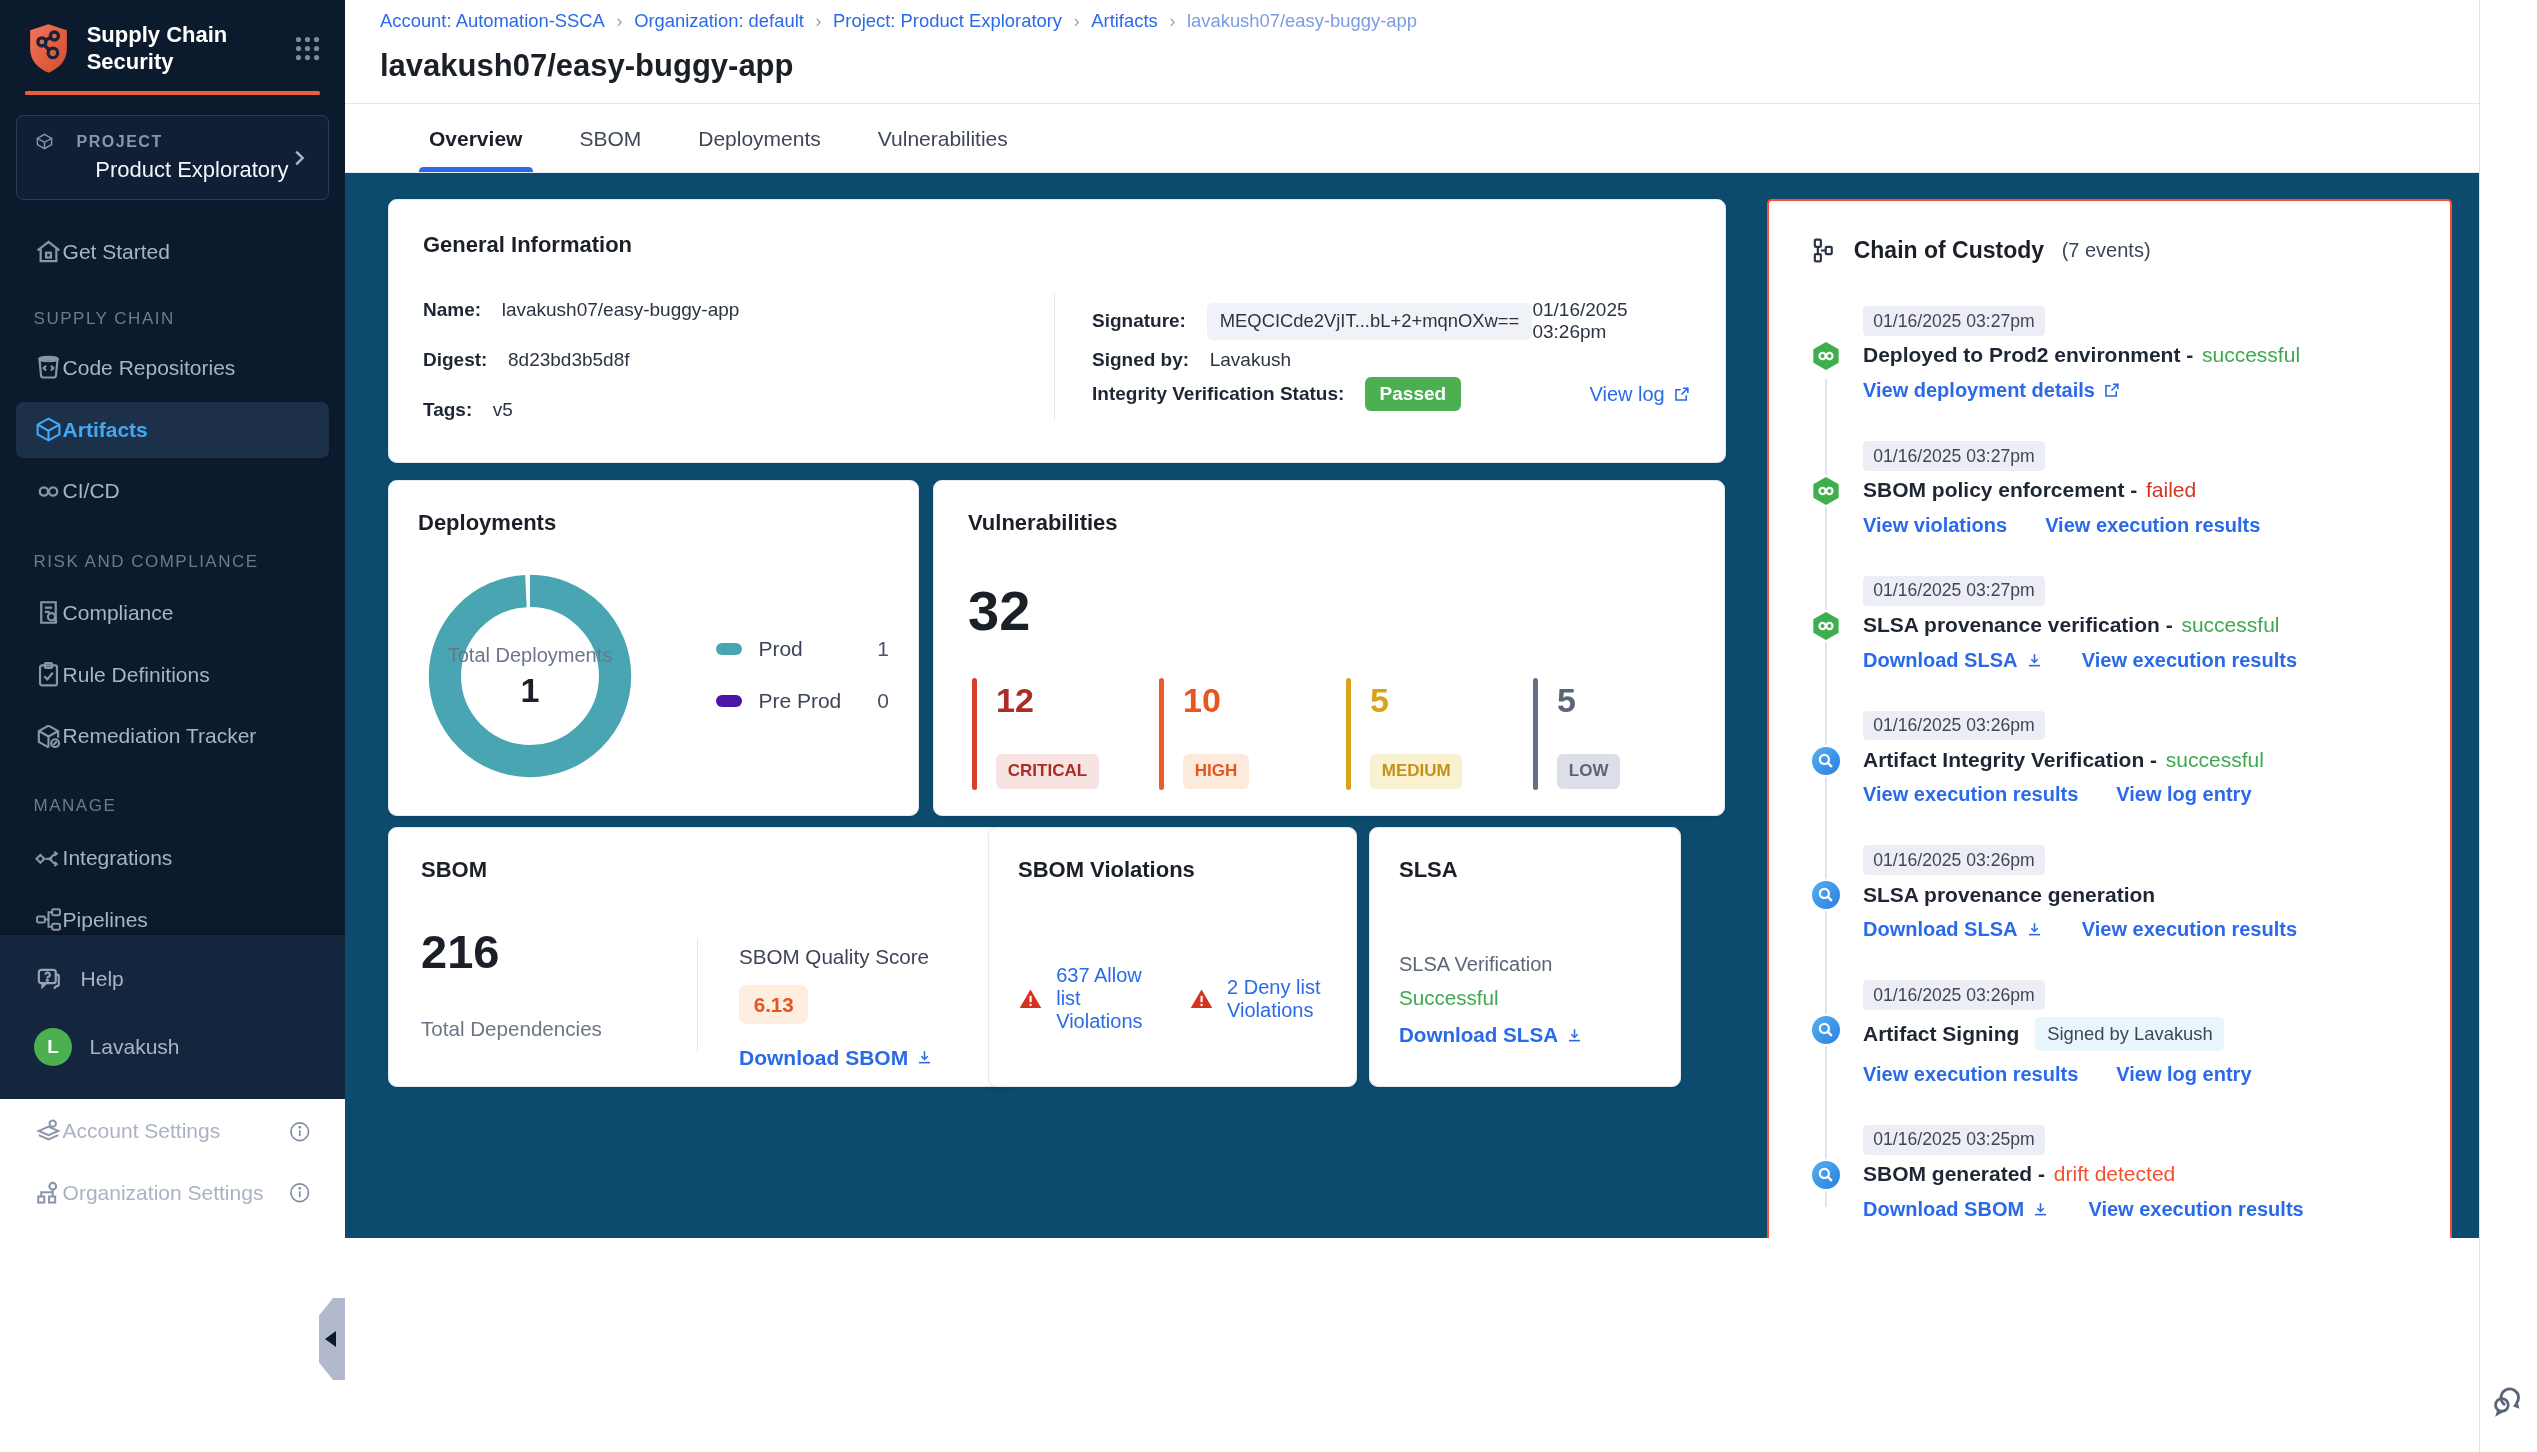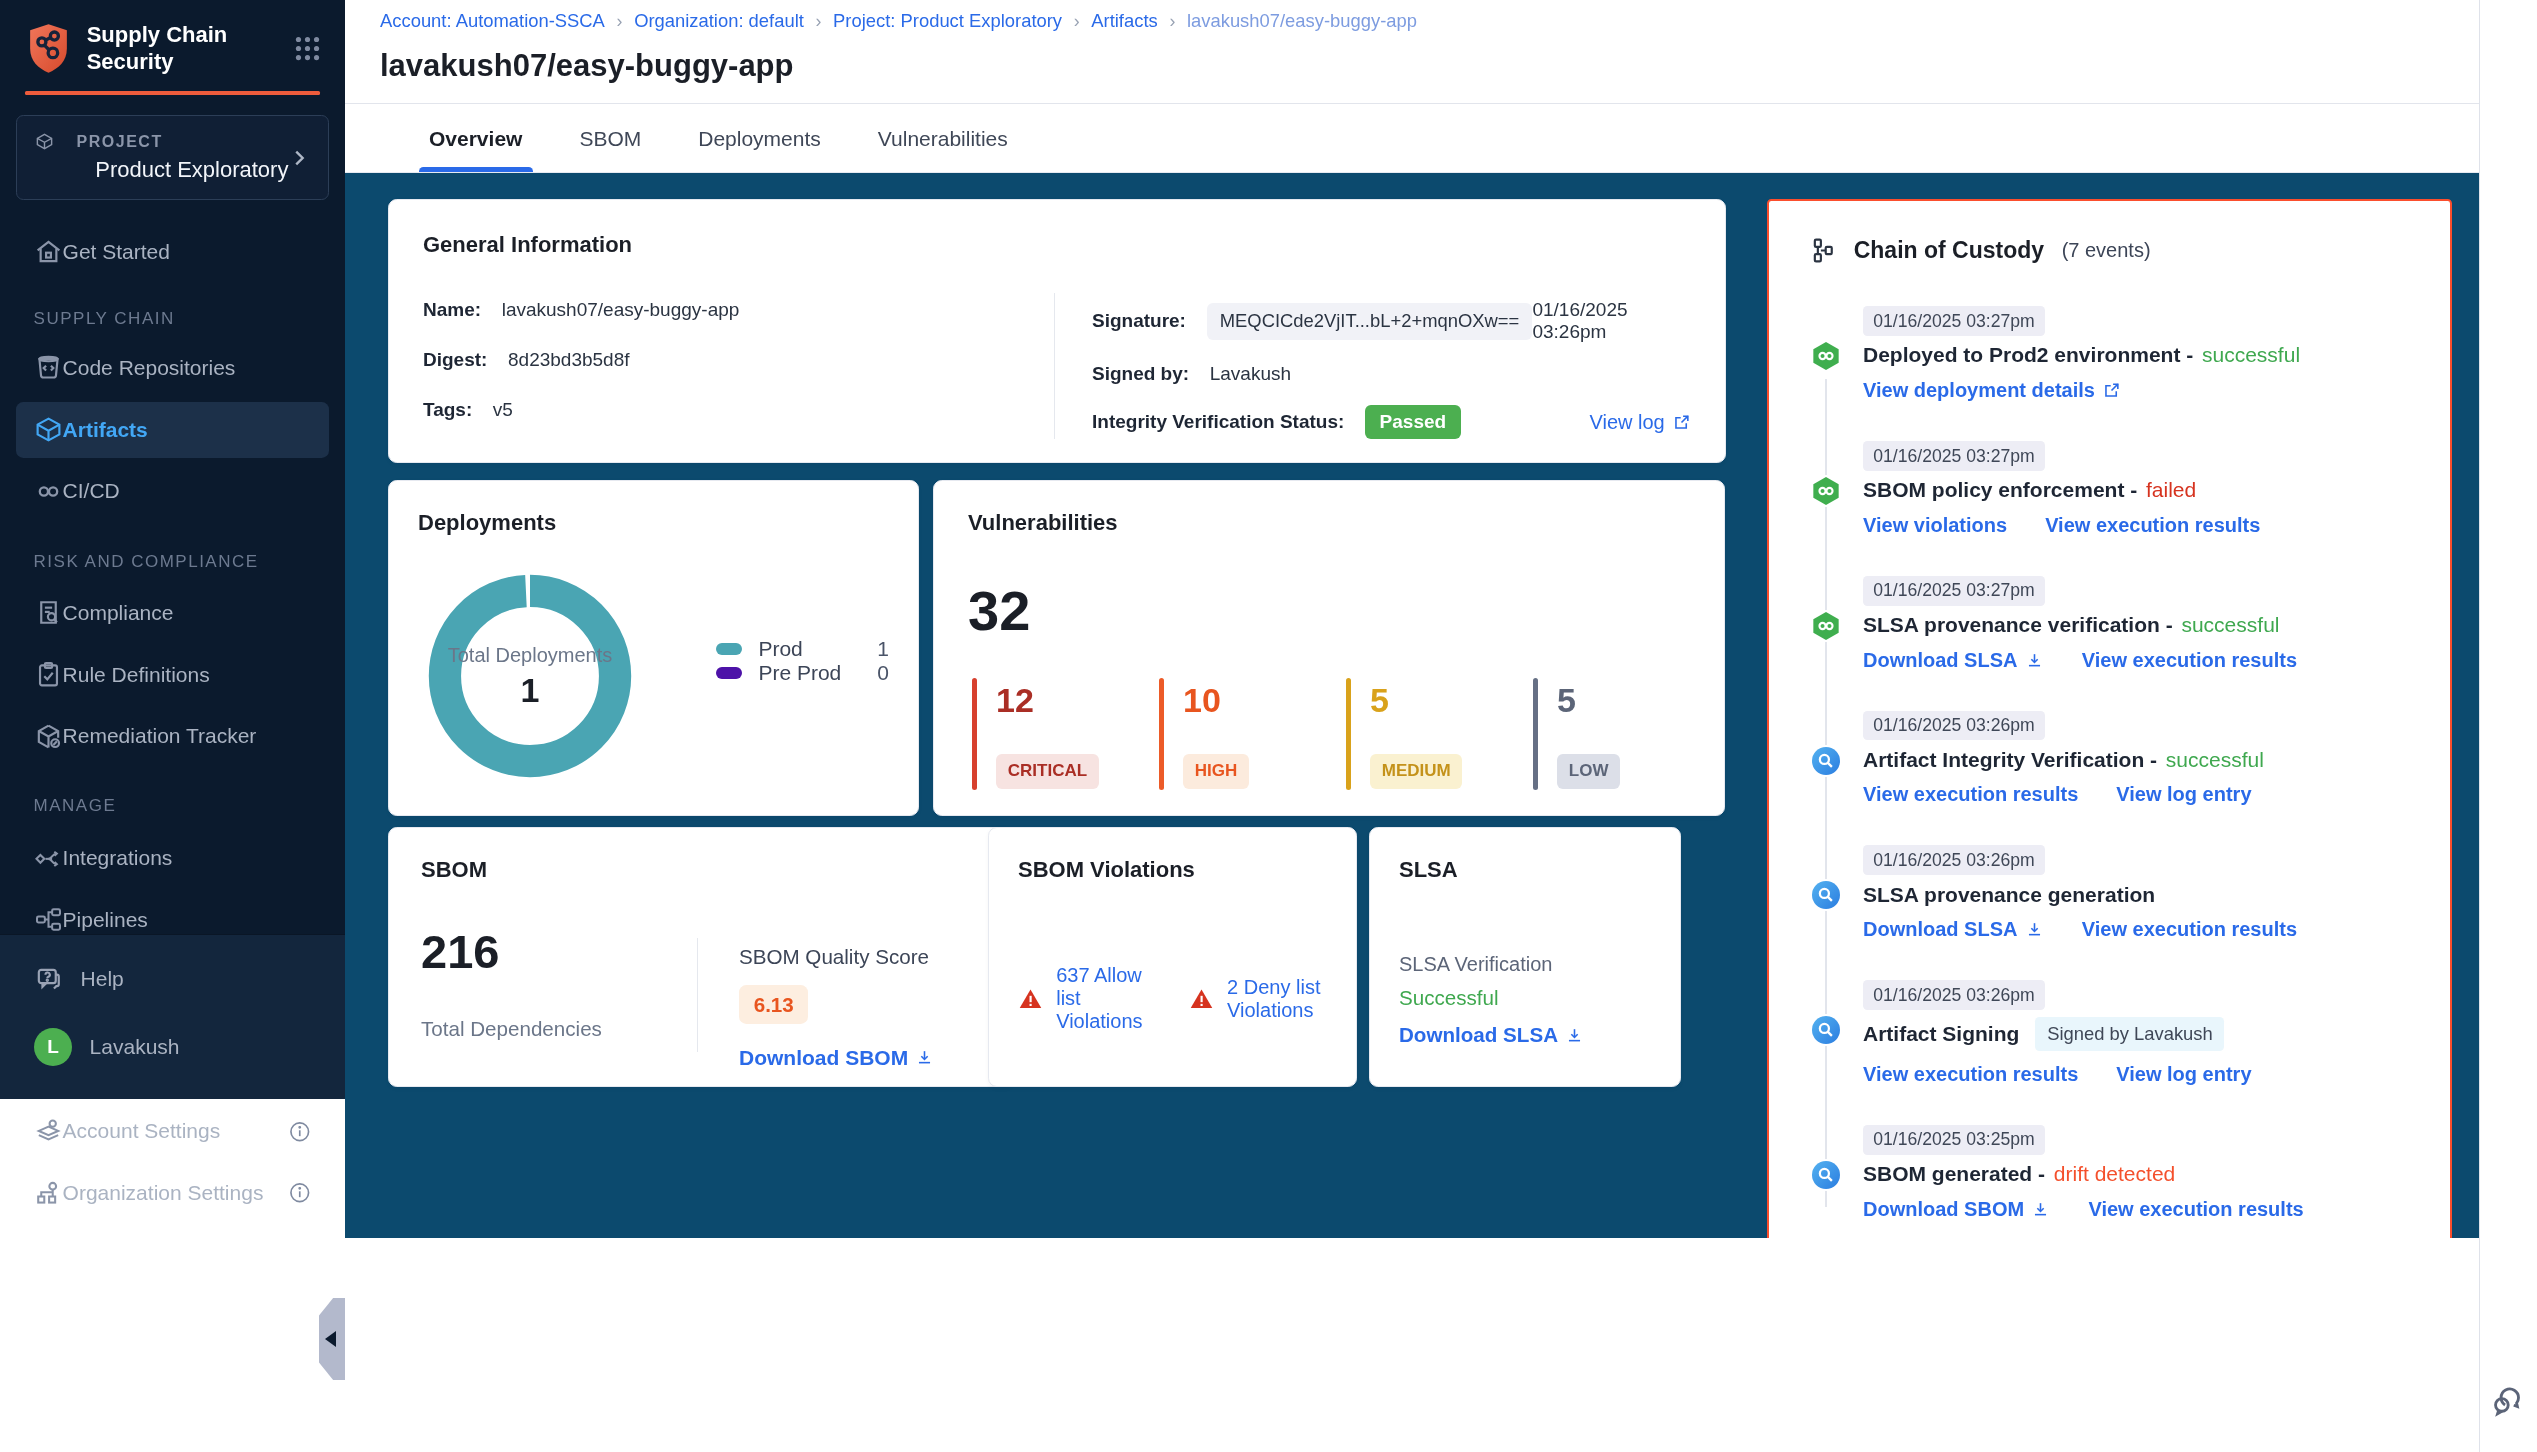--- a/index.html
+++ b/index.html
@@ -97,38 +97,38 @@
   .card {
     position: absolute; background: #ffffff; border: 0.7px solid #e6e9f0; border-radius: 8.8px;
     box-shadow: 0 1.5px 4.4px rgba(20,30,60,0.04);
   }
   .card-title { font-size: 22px; font-weight: 700; color: #1b1f27; }
 
   
   #gi { left: 43px; top: 26.4px; width: 1338px; height: 264px; padding: 32px 34px; }
   .gi-grid { display: flex; margin-top: 35px; }
   .gi-left { width: 631px; display: flex; flex-direction: column; gap: 28px; padding-top: 5.9px; }
-  .gi-right { flex: 1; border-left: 0.7px solid #e5e8ee; padding-left: 37px; display: flex; flex-direction: column; gap: 20px; padding-top: 5.9px; }
+  .gi-right { flex: 1; border-left: 0.7px solid #e5e8ee; padding-left: 37px; display: flex; flex-direction: column; gap: 6px; padding-top: 5.9px; }
   .gi-row { display: flex; align-items: center; font-size: 19px; }
   .gi-label { font-weight: 700; color: #1e2634; margin-right: 20.6px; white-space: nowrap; }
   .gi-value { color: #2b3442; }
   .sig-pill { background: #f1f2f7; border-radius: 5.9px; padding: 7.3px 13.2px; font-size: 18.4px; color: #2b3442; }
   .gi-time { margin-left: auto; color: #2b3442; }
   .badge-passed { background: #4caf50; color: #ffffff; font-weight: 700; font-size: 19px; border-radius: 5.9px; padding: 5.9px 14.7px; }
   .link { color: #2a6ae8; text-decoration: none; cursor: pointer; display: inline-flex; align-items: center; gap: 7.3px; }
   .gi-viewlog { margin-left: auto; font-size: 20px; }
   .ext-ic, .dl-ic { width: 19px; height: 19px; }
 
   
   #dep { left: 43px; top: 307px; width: 531px; height: 336px; padding: 29px 29px; }
   .donut-wrap { position: absolute; left: 31px; top: 85px; width: 220px; height: 220px; }
   .donut-center { position: absolute; left: 0; top: 0; width: 220px; height: 220px; display: flex; flex-direction: column; align-items: center; justify-content: center; }
   .donut-center .lbl { font-size: 20px; color: #6b7689; text-align: center; line-height: 1.35; }
   .donut-center .val { font-size: 34px; font-weight: 700; color: #1b1f27; margin-top: 2.9px; }
-  .dep-legend { position: absolute; left: 327px; right: 29px; top: 156px; display: flex; flex-direction: column; }
+  .dep-legend { position: absolute; left: 327px; right: 29px; top: 156px; display: flex; flex-direction: column; gap: 28px; }
   .legend-row { display: flex; align-items: center; font-size: 21px; color: #3c4557; }
   .swatch { width: 26.4px; height: 11.7px; border-radius: 5.9px; margin-right: 16px; }
   .legend-val { margin-left: auto; color: #4a5468; }
 
   
   #vuln { left: 588px; top: 307px; width: 792px; height: 336px; padding: 29px 34px; }
   .vuln-total { font-size: 56px; font-weight: 700; color: #1b1f27; margin-top: 42px; }
   .sev-row { position: absolute; left: 38px; bottom: 25px; display: flex; }
   .sev { width: 187px; display: flex; }
   .sev-bar { width: 5.1px; height: 112px; border-radius: 2.9px; }

